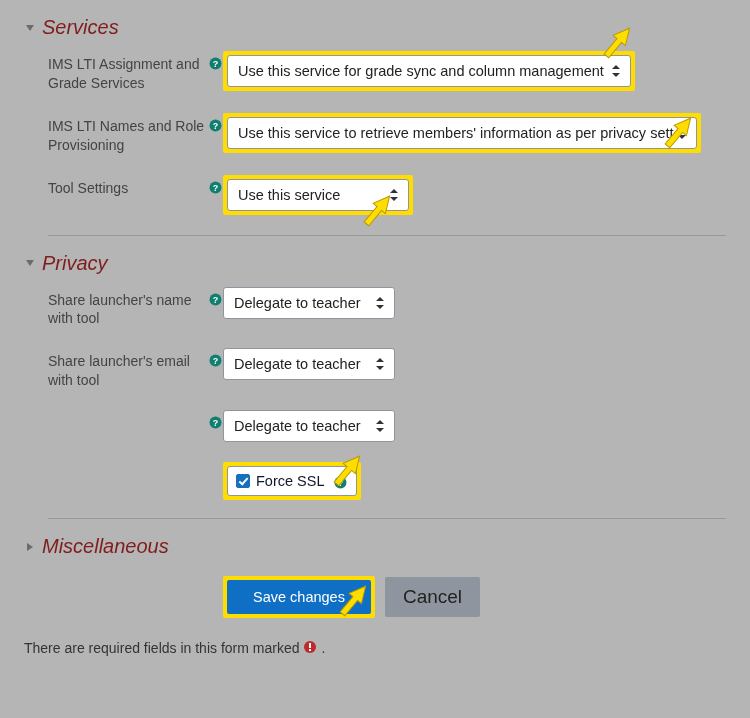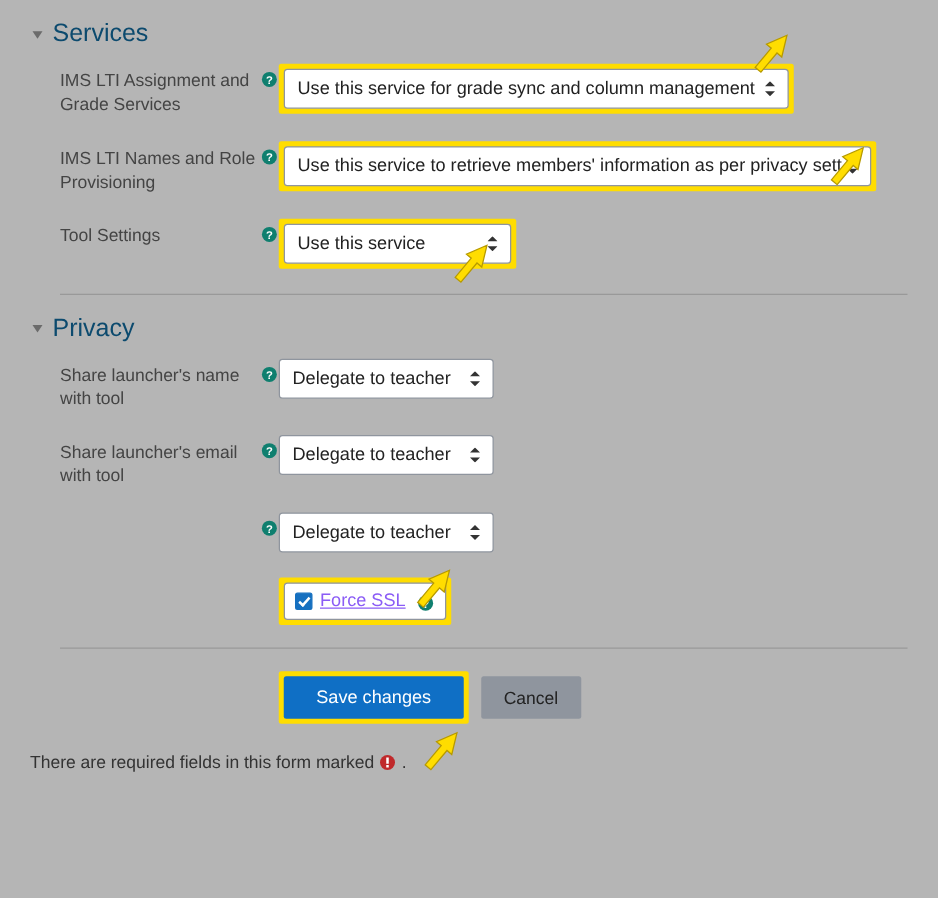--- a/index.html
+++ b/index.html
@@ -21,23 +21,24 @@
     margin: 16px 0 12px 0;
   }
   .collapse-icon {
     width: 12px;
     height: 12px;
     margin-right: 6px;
     flex-shrink: 0;
   }
   .collapse-icon svg { display: block; }
   .section-title {
-    color: #0c4a6e;
+    color: #7f1d1d;
     font-size: 20px;
     font-weight: 400;
+    font-style: italic;
   }
   .form-row {
     display: flex;
     align-items: flex-start;
     margin: 12px 0 20px 24px;
   }
   .label-col {
     width: 175px;
     display: flex;
     align-items: flex-start;
@@ -109,21 +110,21 @@
   }
   .checkbox-vis::after {
     content: "";
     position: absolute;
     left: 4px; top: 1px;
     width: 3px; height: 7px;
     border: solid #fff;
     border-width: 0 2px 2px 0;
     transform: rotate(42deg);
   }
-  .checkbox-lbl { font-size: 14.5px; color: #8b5cf6; text-decoration: underline; }
+  .checkbox-lbl { font-size: 14.5px; color: #0f172a; }
   .divider {
     border: none;
     border-top: 1px solid #999;
     margin: 18px 0 8px 24px;
     width: calc(100% - 24px);
   }
   .buttons {
     margin-left: 199px;
     margin-top: 18px;
     display: flex;
@@ -137,30 +138,30 @@
     padding: 9px 26px;
     font-size: 14.5px;
     cursor: pointer;
     border-radius: 2px;
   }
   .btn-secondary {
     background: #8f959e;
     color: #222;
     border: none;
     padding: 9px 18px;
-    font-size: 14px;
+    font-size: 19px;
     cursor: pointer;
     border-radius: 2px;
   }
   .footer-note {
     margin: 22px 0 0 0;
     font-size: 14px;
     color: #333;
     display: flex;
-    align-items: flex-end;
+    align-items: flex-start;
     gap: 4px;
   }
   .req-icon { width: 14px; height: 14px; display: inline-block; }
   .req-icon svg { display: block; }
   .arrow-annotation {
     position: absolute;
     pointer-events: none;
   }
   .arrow-annotation svg { display: block; }
 </style>
@@ -342,20 +343,28 @@
               <circle cx="7.5" cy="7.5" r="6" fill="#0f7f6f"></circle>
               <text x="7.5" y="11" text-anchor="middle" font-size="9" fill="#fff" font-weight="bold">?</text>
             </svg>
         </span>
       </span>
     </span>
   </div>
 
   <hr class="divider">
 
+  <div class="section-header">
+    <span class="collapse-icon">
+      <svg viewBox="0 0 12 12" width="12" height="12">
+          <polygon points="3,2 9,6 3,10" fill="#6b6b6b"></polygon>
+        </svg>
+    </span>
+    <span class="section-title">Miscellaneous</span>
+  </div>
 
   <div class="buttons">
     <span class="highlight-wrap">
       <button class="btn-primary">Save changes</button>
     </span>
     <button class="btn-secondary">Cancel</button>
   </div>
 
   <div class="footer-note">
     <span>There are required fields in this form marked</span>

